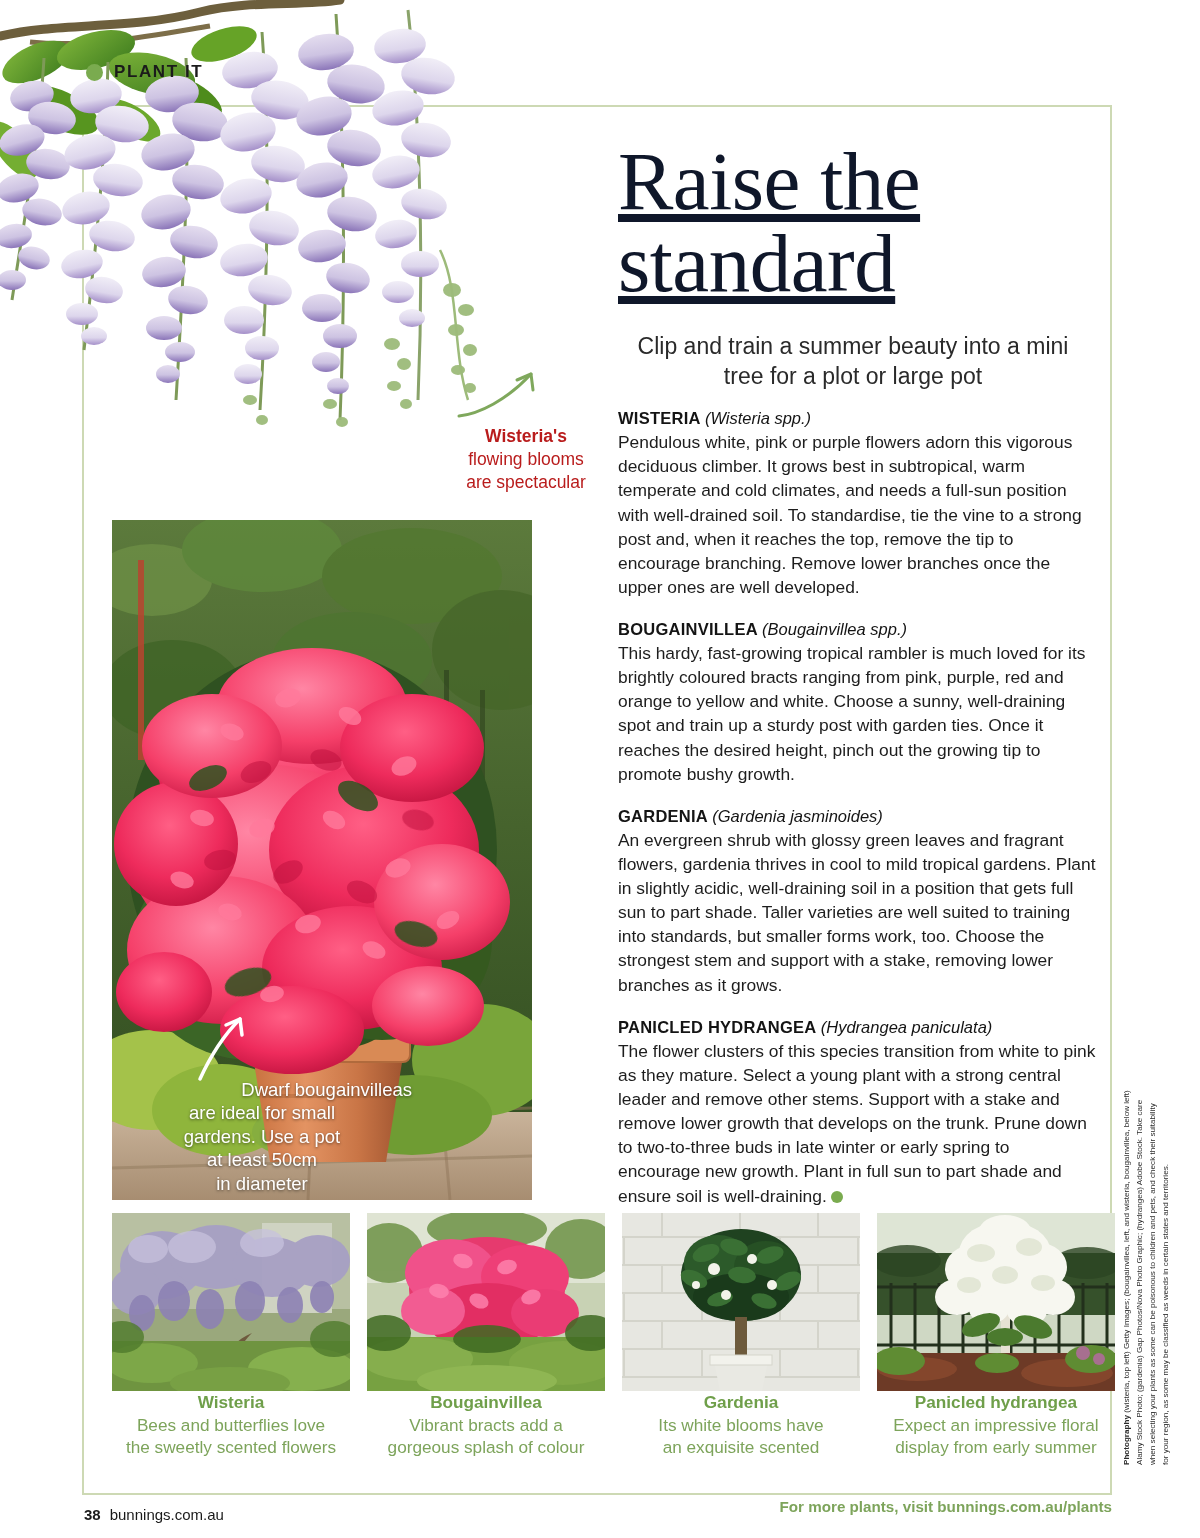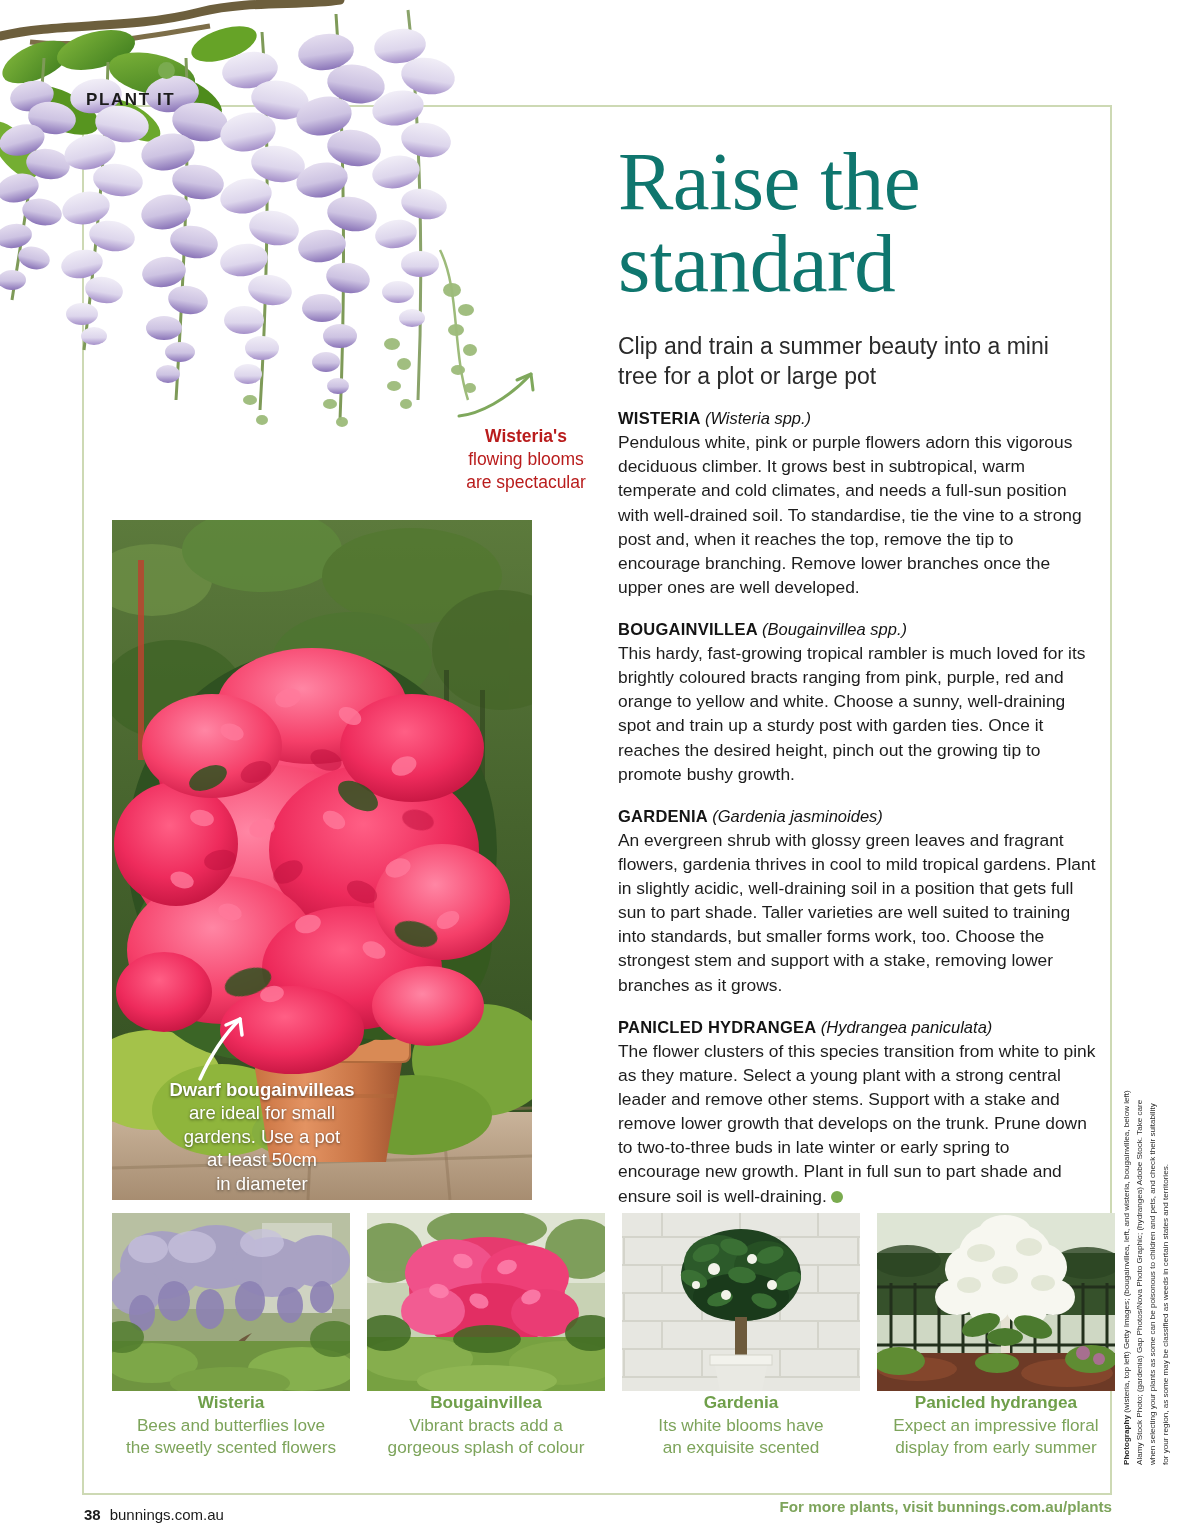--- a/index.html
+++ b/index.html
@@ -17,23 +17,22 @@
     left: 82px; top: 105px;
     width: 1030px; height: 1390px;
     border: 2px solid #cdd9b4;
     background: transparent;
     z-index: 1;
   }
 
   
   .eyebrow {
     position: absolute; left: 86px; top: 62px;
-    display: flex; align-items: flex-end; gap: 11px;
+    display: flex; align-items: center; gap: 11px;
     z-index: 40;
-    flex-direction: column;
   }
   .eyebrow .dot {
     width: 17px; height: 17px; border-radius: 50%;
     background: #7aab4f; display: block;
   }
   .eyebrow .txt {
     font-size: 17px; font-weight: bold; letter-spacing: 1.6px;
     color: #1b1b1b; font-family: "Liberation Sans", sans-serif;
   }
 
@@ -54,27 +53,29 @@
   .wisteria-caption .n { display:block; }
 
   
   .cap-arrow { position:absolute; left:455px; top:358px; z-index:31; }
 
   
   .headline {
     position: absolute; left: 618px; top: 140px; width: 480px;
     font-family: "Liberation Serif", serif;
     font-size: 83px; line-height: 0.99; font-weight: normal;
-    color: #0f766e; letter-spacing: -0.5px;
+    color: #0f172a; letter-spacing: -0.5px;
     z-index: 20;
+    text-decoration: underline;
   }
   .standfirst {
     position: absolute; left: 618px; top: 332px; width: 470px;
     font-size: 23px; line-height: 1.30; color: #2a2a2a;
     z-index: 20;
+    text-align: center;
   }
 
   
   .body-col { position: absolute; left: 618px; top: 407px; width: 478px; z-index: 20; }
   .sec { margin-bottom: 19px; }
   .sec h3 {
     font-size: 16.5px; font-weight: bold; color: #141414;
     letter-spacing: 0.25px; margin-bottom: 1px; line-height:1.35;
   }
   .sec h3 em { font-weight: normal; font-style: italic; letter-spacing: 0; }
@@ -90,21 +91,21 @@
   .hero-photo {
     position: absolute; left: 112px; top: 520px;
     width: 420px; height: 680px; overflow: hidden; z-index: 15;
   }
   .hero-caption {
     position: absolute; left: 112px; top: 1078px; width: 300px;
     text-align: center; color: #fff; z-index: 25;
     font-size: 18.5px; line-height: 1.27;
     text-shadow: 0 1px 3px rgba(0,0,0,.55);
   }
-  .hero-caption .b { font-weight: bold; display:block; }
+  .hero-caption .b { font-weight: normal; display:block;text-align:right; }
   .hero-caption .n { display:block; }
   .hero-arrow { position:absolute; left:196px; top:1005px; z-index:26; }
 
   
   .thumbs { position: absolute; left: 112px; top: 1213px; width: 1000px; z-index: 20;
             display: flex; gap: 17px; }
   .thumb { width: 238px; }
   .thumb .pic { width: 238px; height: 178px; overflow: hidden; display:block; }
   .thumb .cap { text-align: center; margin-top: 14px; color: #7da45b;
                 font-size: 17.2px; line-height: 1.29; }

